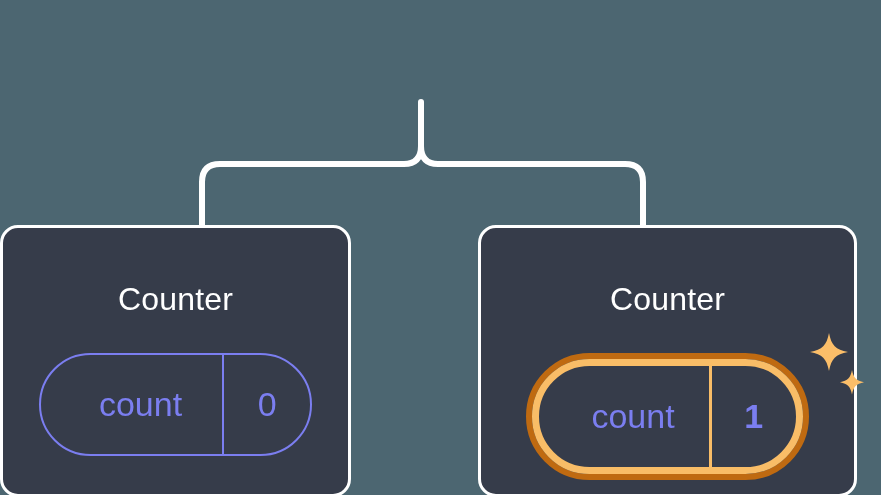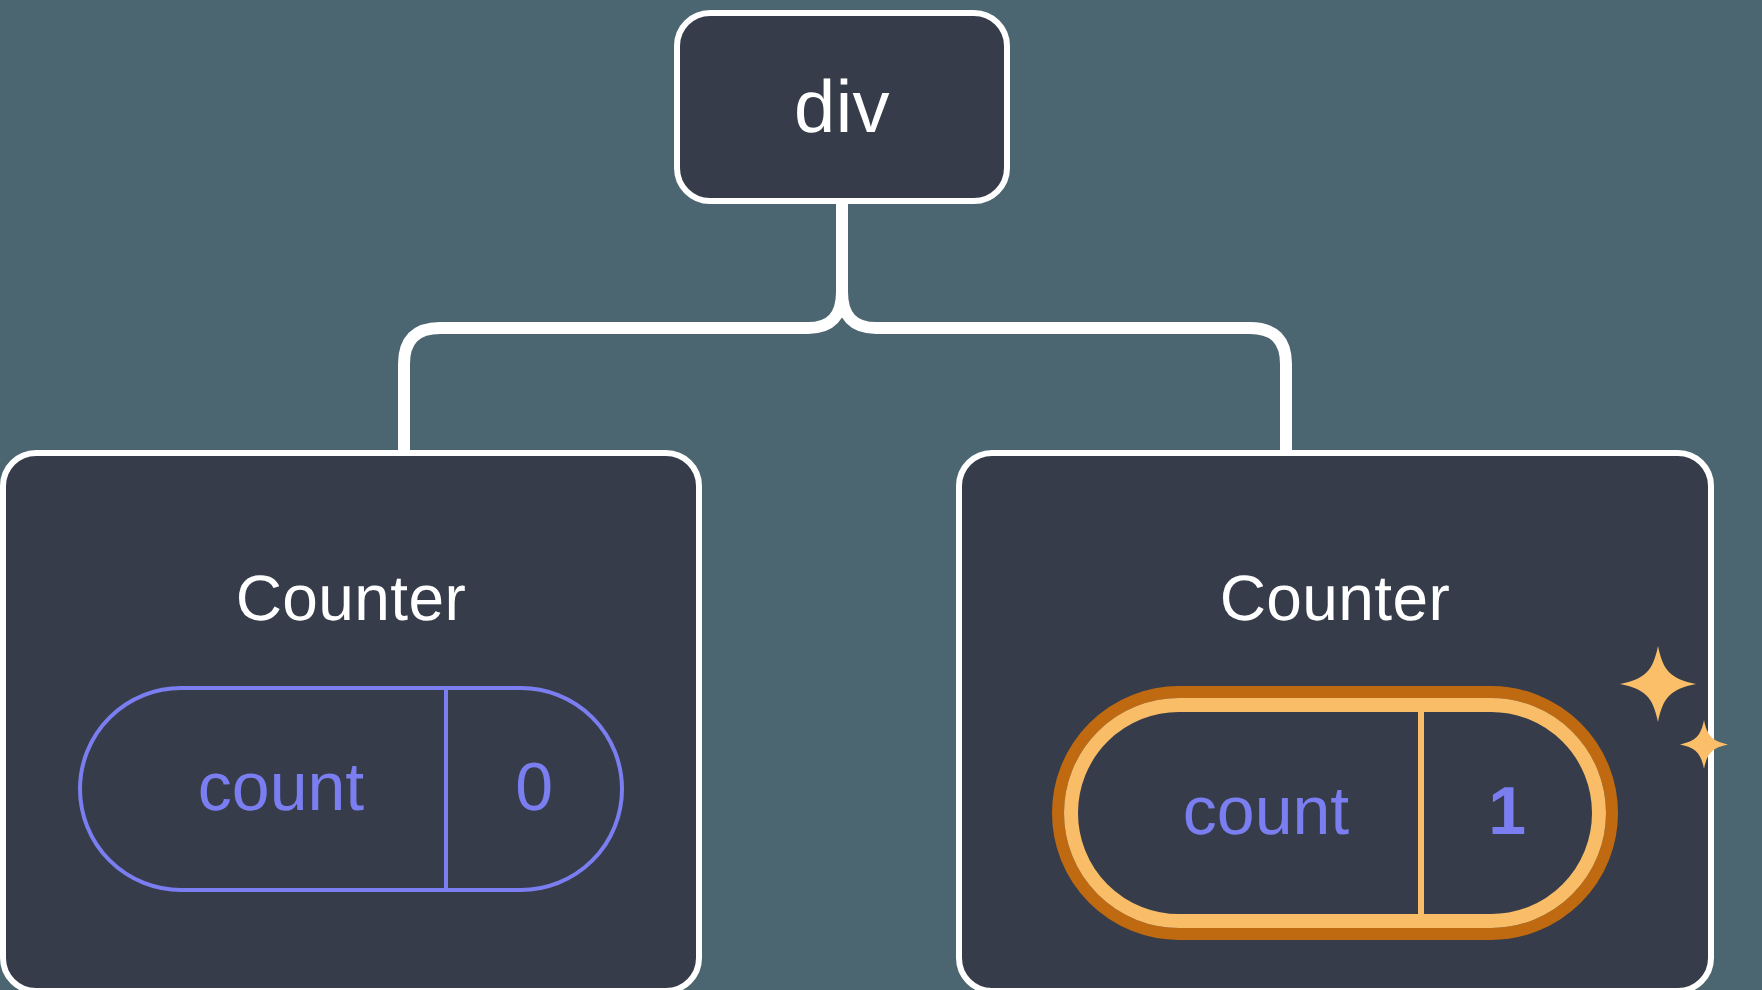--- a/index.html
+++ b/index.html
@@ -73,21 +73,21 @@
     font-size: 37px;
   }
   .node-child-left .node-title,
   .node-child-right .node-title {
     margin-top: 55px;
   }
 
   
   .pill-wrap {
     position: relative;
-    margin-top: 28px;
+    margin-top: 38px;
     display: flex;
     align-items: center;
     justify-content: flex-end;
   }
   .pill {
     box-sizing: border-box;
     display: flex;
     align-items: stretch;
     height: 103px;
     border: 2px solid #7b7ef0;
@@ -171,23 +171,20 @@
 
 <div id="stage">
 
   <svg id="connectors" viewBox="0 0 881 495" width="881" height="495" aria-hidden="true">
 
     <path d="M421 102 L421 130" fill="none" stroke="#ffffff" stroke-width="6" stroke-linecap="round"></path>
     <path d="M202 225 L202 182 Q202 164 220 164 L404 164 Q421 164 421 146 L421 130" fill="none" stroke="#ffffff" stroke-width="6" stroke-linecap="round" stroke-linejoin="round"></path>
     <path d="M643 225 L643 182 Q643 164 625 164 L438 164 Q421 164 421 146 L421 130" fill="none" stroke="#ffffff" stroke-width="6" stroke-linecap="round" stroke-linejoin="round"></path>
   </svg>
 
-  <div class="node node-root">
-    <span class="node-title">div</span>
-  </div>
 
   <div class="node node-child-left">
     <span class="node-title">Counter</span>
 
     <div class="pill-wrap">
       <div class="pill">
         <span class="pill-key">count</span>
         <span class="pill-divider"></span>
         <span class="pill-val">0</span>
       </div>

